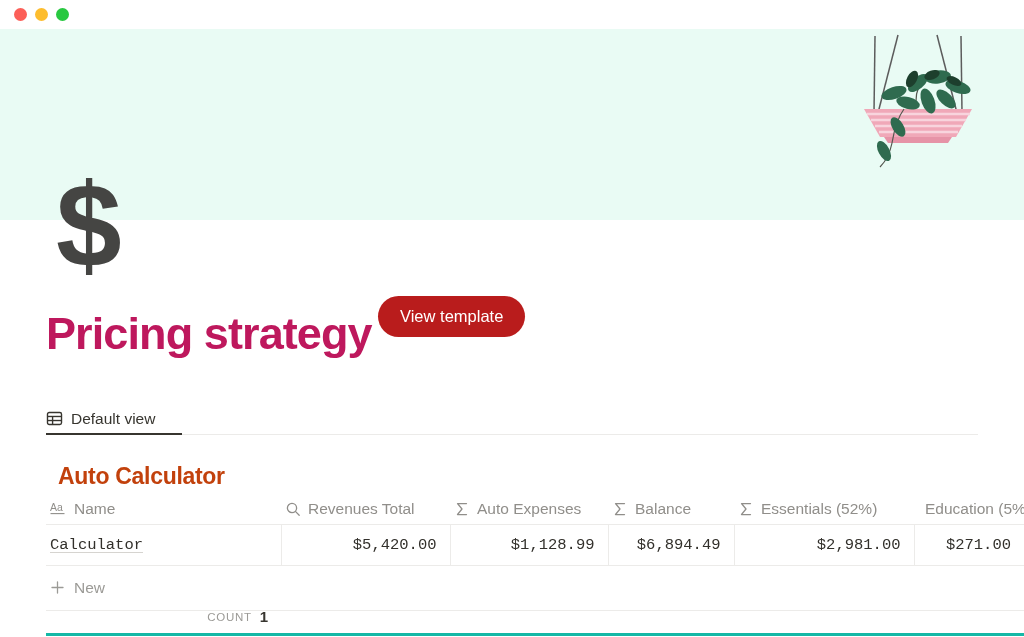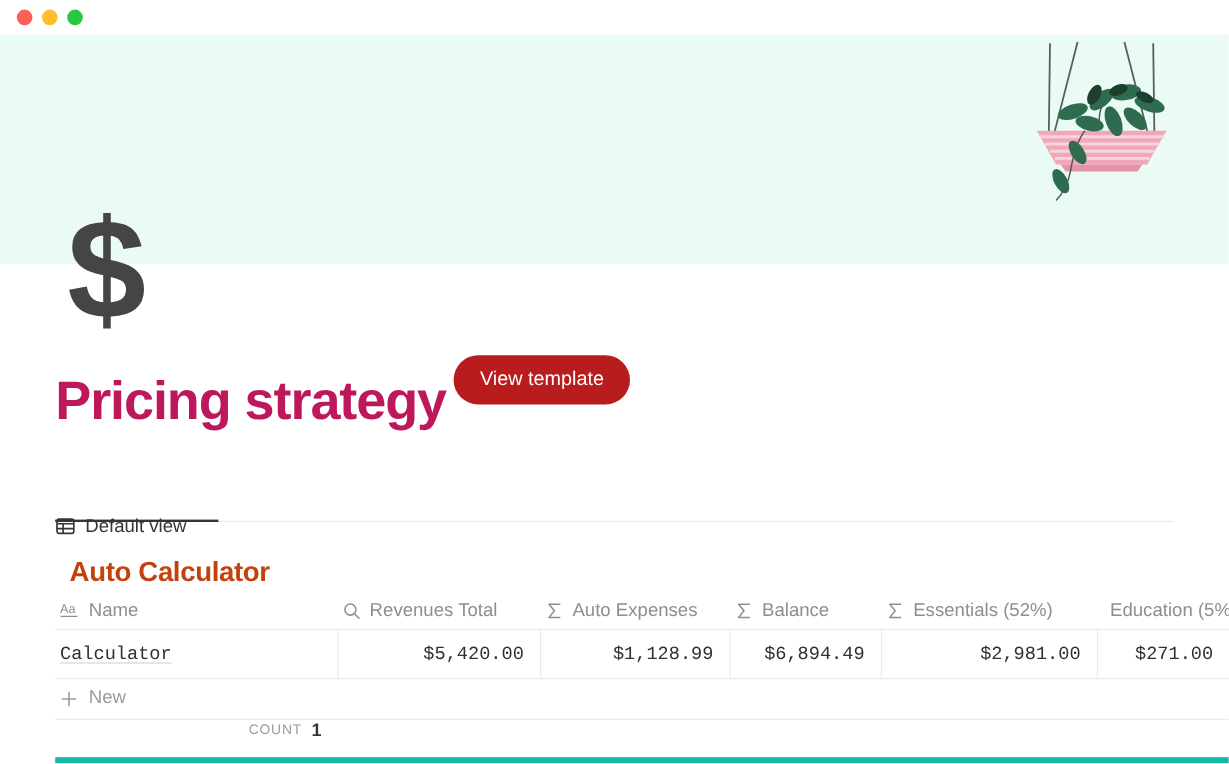--- a/index.html
+++ b/index.html
@@ -127,21 +127,20 @@
   }
   .tab {
     position: absolute;
     left: 0; top: 0;
     display: flex;
     align-items: center;
     gap: 8px;
     height: 31px;
     padding: 0 6px 0 0;
     cursor: pointer;
-    margin-top: 20px;
   }
   .tab-underline {
     position: absolute;
     left: 0; bottom: 0;
     width: 136px;
     height: 2px;
     background: #37352f;
   }
   .tab-label {
     font-size: 15.5px;
@@ -208,41 +207,41 @@
     text-decoration: underline;
     text-decoration-color: #d6d4d0;
     text-underline-offset: 3px;
     color: #32302b;
     cursor: pointer;
   }
   .new-row {
     position: absolute;
     left: 0; top: 115px;
     width: 978px;
-    height: 35px;
+    height: 46px;
     display: flex;
     align-items: center;
     gap: 9px;
     padding-left: 4px;
     color: #9b9a96;
     font-size: 15.5px;
     cursor: pointer;
     box-sizing: border-box;
     border-bottom: 1px solid #ecebe9;
   }
   .plus-icon { display:block; }
   .count-row {
     position: absolute;
     left: 0; top: 150px;
     width: 978px;
     height: 36px;
     display: flex;
-    align-items: flex-start;
+    align-items: center;
     box-sizing: border-box;
-    border-bottom: 5px solid #14b8a6;
+    border-bottom: 3px solid #14b8a6;
   }
   .count-cell {
     width: 235px;
     display: flex;
     align-items: center;
     justify-content: flex-end;
     gap: 8px;
     padding-right: 13px;
     box-sizing: border-box;
   }

